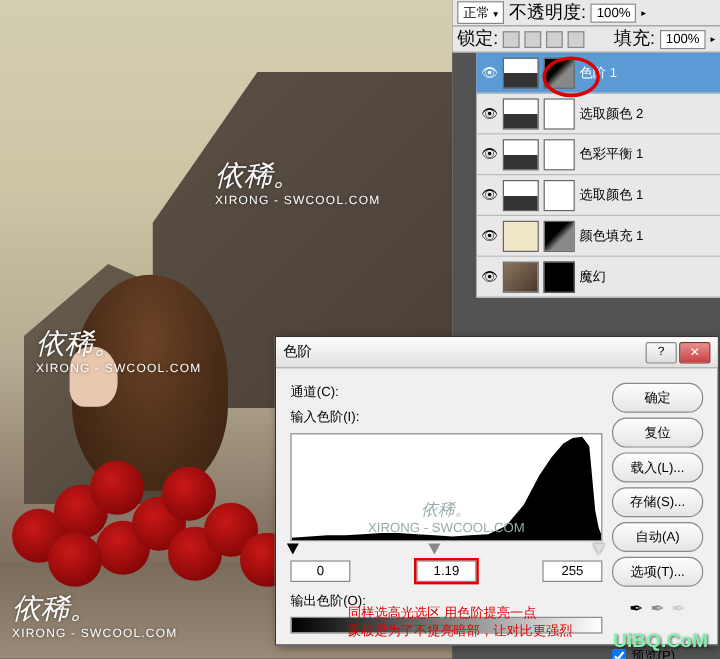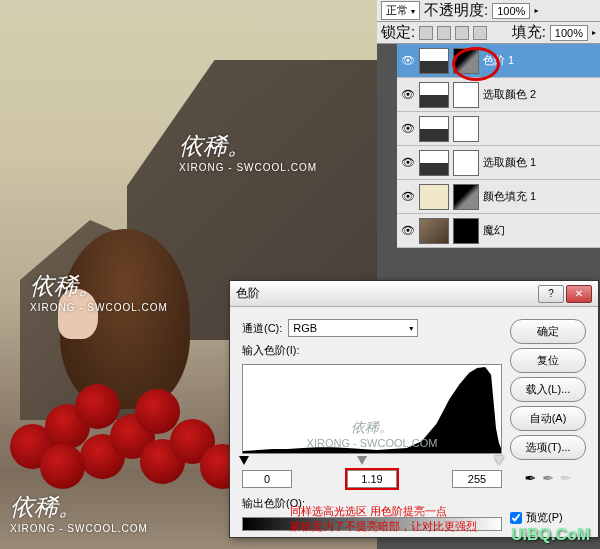--- a/index.html
+++ b/index.html
@@ -133,20 +133,21 @@
     <div class="layer">
       <span class="eye">👁</span>
       <span class="thumb adj"></span>
       <span class="mask"></span>
       <span class="lname">选取颜色 2</span>
     </div>
     <div class="layer">
       <span class="eye">👁</span>
       <span class="thumb adj"></span>
       <span class="mask"></span>
+      <span class="lname">色彩平衡 1</span>
     </div>
     <div class="layer">
       <span class="eye">👁</span>
       <span class="thumb adj"></span>
       <span class="mask"></span>
       <span class="lname">选取颜色 1</span>
     </div>
     <div class="layer">
       <span class="eye">👁</span>
       <span class="thumb" style="background:#f0e8c8"></span>
@@ -167,24 +168,20 @@
 <div class="dlg">
   <div class="titlebar">
     <span class="ttl">色阶</span>
     <span class="winbtn">?</span>
     <span class="winbtn close">✕</span>
   </div>
   <div class="dlg-body">
     <div class="dlg-left">
       <div class="row">
         <span>通道(C):</span>
-        <span class="combo">
-          <span>RGB</span>
-          <span class="tri">▾</span>
-        </span>
       </div>
       <div class="row">
           <span>输入色阶(I):</span>
         </div>
       <div class="hist">
         <svg viewBox="0 0 260 90" preserveAspectRatio="none">
           <polygon fill="#000" points="0,90 0,88 15,87 30,86 45,86 60,85 75,84 90,84 105,85 120,86 135,87 150,86 165,85 180,78 195,60 208,35 218,20 228,8 236,3 244,2 250,10 255,65 258,80 260,85 260,90"></polygon>
         </svg>
         <div class="hist-wm">
           <span style="font-size:14px;font-style:italic">依稀。</span><br>
@@ -203,20 +200,21 @@
       </div>
       <div class="row" style="margin-top:8px">
           <span>输出色阶(O):</span>
         </div>
       <div class="grad"></div>
     </div>
     <div class="dlg-right">
       <div class="btn">确定</div>
       <div class="btn">复位</div>
       <div class="btn">载入(L)...</div>
+      <div class="btn">存储(S)...</div>
       <div class="btn">自动(A)</div>
       <div class="btn">选项(T)...</div>
       <div class="droppers">
         <span class="drp">✒</span>
         <span class="drp" style="color:#888">✒</span>
         <span class="drp" style="color:#ccc">✒</span>
       </div>
       <label class="chk">
         <input type="checkbox" checked="" style="">
         <span>预览(P)</span>

